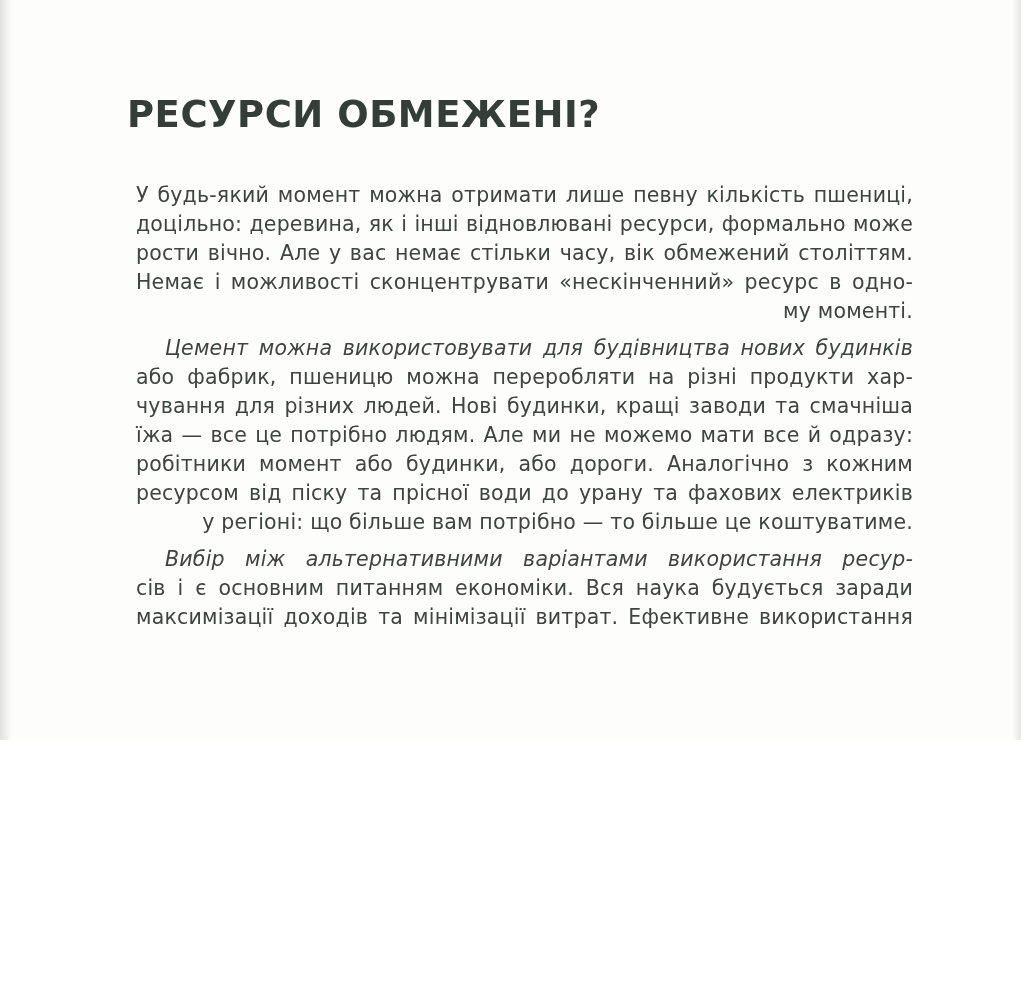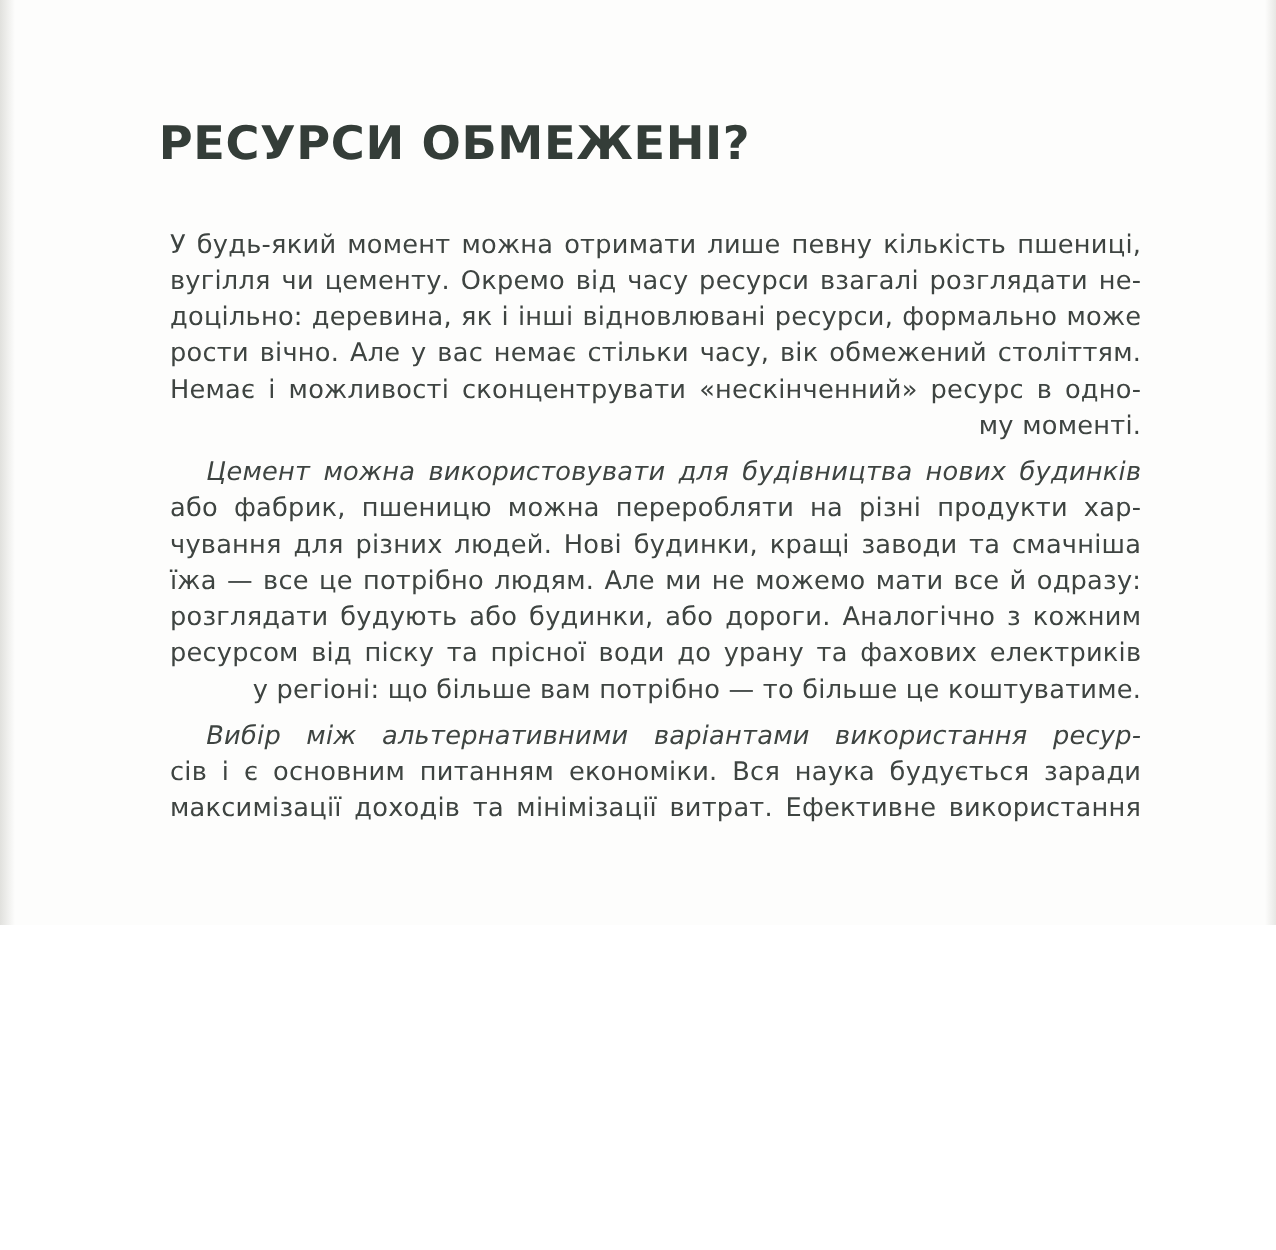--- a/index.html
+++ b/index.html
@@ -101,33 +101,32 @@
 
   <div class="edge edge-left"></div>
   <div class="edge edge-right"></div>
 
   <h1 class="heading">РЕСУРСИ ОБМЕЖЕНІ?</h1>
 
   <div class="body-text">
 
     <div class="para">
       <div class="line">У будь-який момент можна отримати лише певну кількість пшениці,</div>
-      <div class="line">вугілля чи цементу. Окремо від часу ресурси взагалі розглядати не-</div>
       <div class="line">доцільно: деревина, як і інші відновлювані ресурси, формально може</div>
       <div class="line">рости вічно. Але у вас немає стільки часу, вік обмежений століттям.</div>
       <div class="line">Немає і можливості сконцентрувати «нескінченний» ресурс в одно-</div>
       <div class="line last">му моменті.</div>
     </div>
 
     <div class="para">
       <div class="line indent">Цемент можна використовувати для будівництва нових будинків</div>
       <div class="line">або фабрик, пшеницю можна переробляти на різні продукти хар-</div>
       <div class="line">чування для різних людей. Нові будинки, кращі заводи та смачніша</div>
       <div class="line">їжа — все це потрібно людям. Але ми не можемо мати все й одразу:</div>
-      <div class="line">розглядати будують або будинки, або дороги. Аналогічно з кожним</div>
+      <div class="line">робітники момент або будинки, або дороги. Аналогічно з кожним</div>
       <div class="line">ресурсом від піску та прісної води до урану та фахових електриків</div>
       <div class="line last">у регіоні: що більше вам потрібно — то більше це коштуватиме.</div>
     </div>
 
     <div class="para">
       <div class="line indent">Вибір між альтернативними варіантами використання ресур-</div>
       <div class="line">сів і є основним питанням економіки. Вся наука будується заради</div>
       <div class="line">максимізації доходів та мінімізації витрат. Ефективне використання</div>
     </div>
 

